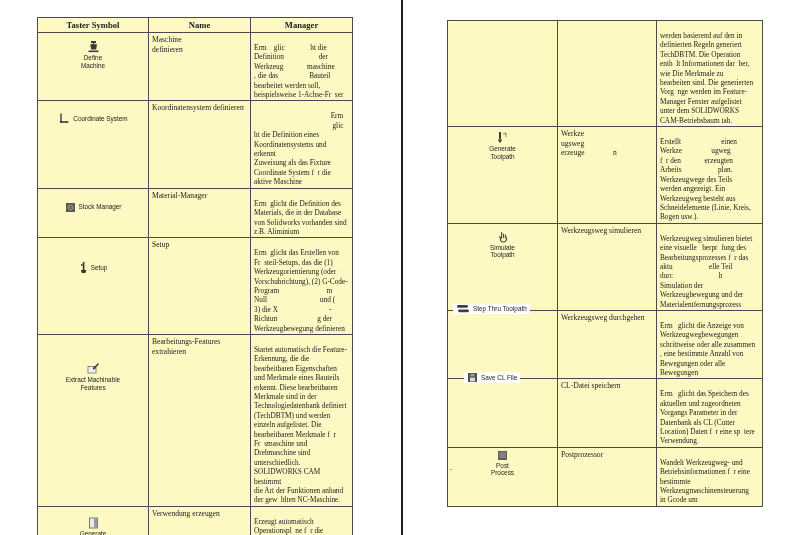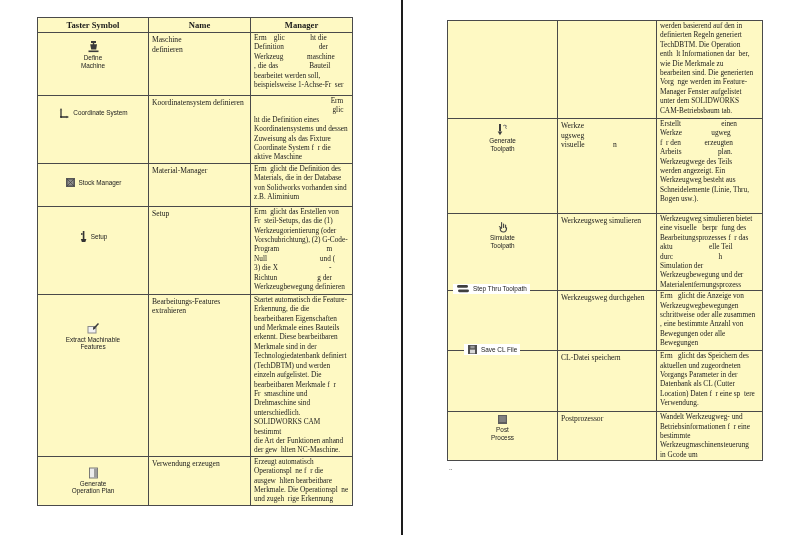--- a/index.html
+++ b/index.html
@@ -10,21 +10,21 @@
   .page{position:absolute;top:0;height:535px;background:#fff;}
   #page-left{left:0;width:401px;}
   #page-right{left:403px;width:397px;}
   .page-divider{position:absolute;left:401px;top:0;width:2px;height:535px;background:#1d1d1d;}
   table{border-collapse:collapse;table-layout:fixed;position:absolute;background:#fef9c3;border-radius:6px;}
   #left-table{left:37px;top:17px;width:315px;}
   #right-table{left:44px;top:20px;width:315px;}
   td,th{border:1px solid #4a4a4a;vertical-align:top;padding:1px 3px;overflow:hidden;}
   th{font-size:8.6px;font-weight:bold;text-align:center;padding:2px 1px;overflow:visible;}
   td.name{font-size:7.6px;line-height:9.6px;white-space:pre-wrap;padding-top:2px;}
-  td.funk{font-size:7.3px;line-height:9.4px;white-space:pre-wrap;padding-top:0;}
+  td.funk{font-size:7.3px;line-height:9.4px;white-space:pre-wrap;padding-top:10px;}
   td.sym{text-align:center;position:relative;overflow:visible;}
   .symblock{display:flex;flex-direction:column;align-items:center;gap:1px;}
   .symblock.h{flex-direction:row;justify-content:center;align-items:center;gap:3px;}
   .cap{font-family:"Liberation Sans", sans-serif;font-size:6.4px;line-height:7.6px;color:#222;
        white-space:pre-line;text-align:center;}
   .icon{display:inline-flex;align-items:center;justify-content:center;}
   .straddle{position:absolute;display:flex;flex-direction:row;align-items:center;gap:3px;
             background:#fff;padding:0 3px;white-space:nowrap;}
   .pt6{padding-top:6px;} .pt10{padding-top:10px;} .pt12{padding-top:12px;}
   .pt22{padding-top:22px;} .pt26{padding-top:26px;} .pt9{padding-top:9px;} .pt3{padding-top:3px;}
@@ -80,21 +80,21 @@
                   <rect x="2.1" y="9.1" width="1.8" height="1.8" fill="#333"></rect>
                 </svg>
           </span>
           <span class="cap">Coordinate System</span>
         </div>
       </td>
       <td class="name">Koordinatensystem definieren</td>
       <td class="funk">                                          Erm
                                            glic
 ht die Definition eines
-Koordinatensystems und dessen
+Koordinatensystems und erkennt
 Zuweisung als das Fixture
 Coordinate System f  r die
 aktive Maschine</td>
     </tr>
     <tr style="height:43px">
       <td class="sym">
         <div class="symblock h pt12">
           <span class="icon">
             <svg width="11" height="11" viewBox="0 0 11 11">
                   <rect x="1" y="1" width="9" height="9" fill="#575757"></rect>
@@ -225,29 +225,29 @@
                   <path d="M4 12.2 1.7 8.6h4.6z" fill="#3e3e3e"></path>
                   <path d="M7.2 2.8q1.6-1.4 3.2 0-1.6 1.5 0 3" stroke="#6f6f6f" stroke-width="1" fill="none"></path>
                 </svg>
           </span>
           <span class="cap">Generate
 Toolpath</span>
         </div>
       </td>
       <td class="name">Werkze
 ugsweg
-visuelle               n</td>
+erzeuge               n</td>
       <td class="funk">Erstellt                      einen
 Werkze                ugweg
 f  r den             erzeugten
 Arbeits                    plan.
 Werkzeugwege des Teils
 werden angezeigt. Ein
 Werkzeugweg besteht aus
-Schneidelemente (Linie, Thru,
+Schneidelemente (Linie, Kreis,
 Bogen usw.).</td>
     </tr>
     <tr style="height:74px">
       <td class="sym">
         <div class="symblock pt6">
           <span class="icon">
             <svg width="12" height="12" viewBox="0 0 12 12">
                   <path d="M4.6 1.6v5M6.6 3v3.4M8.6 4v2.8M2.4 5.6l2.2 1.6M3.2 7.2c0 2.8 1.2 3.8 3.4 3.8 2 0 3-1.4 3-4.2" stroke="#434343" stroke-width="1.1" fill="none" stroke-linecap="round"></path>
                 </svg>
           </span>

